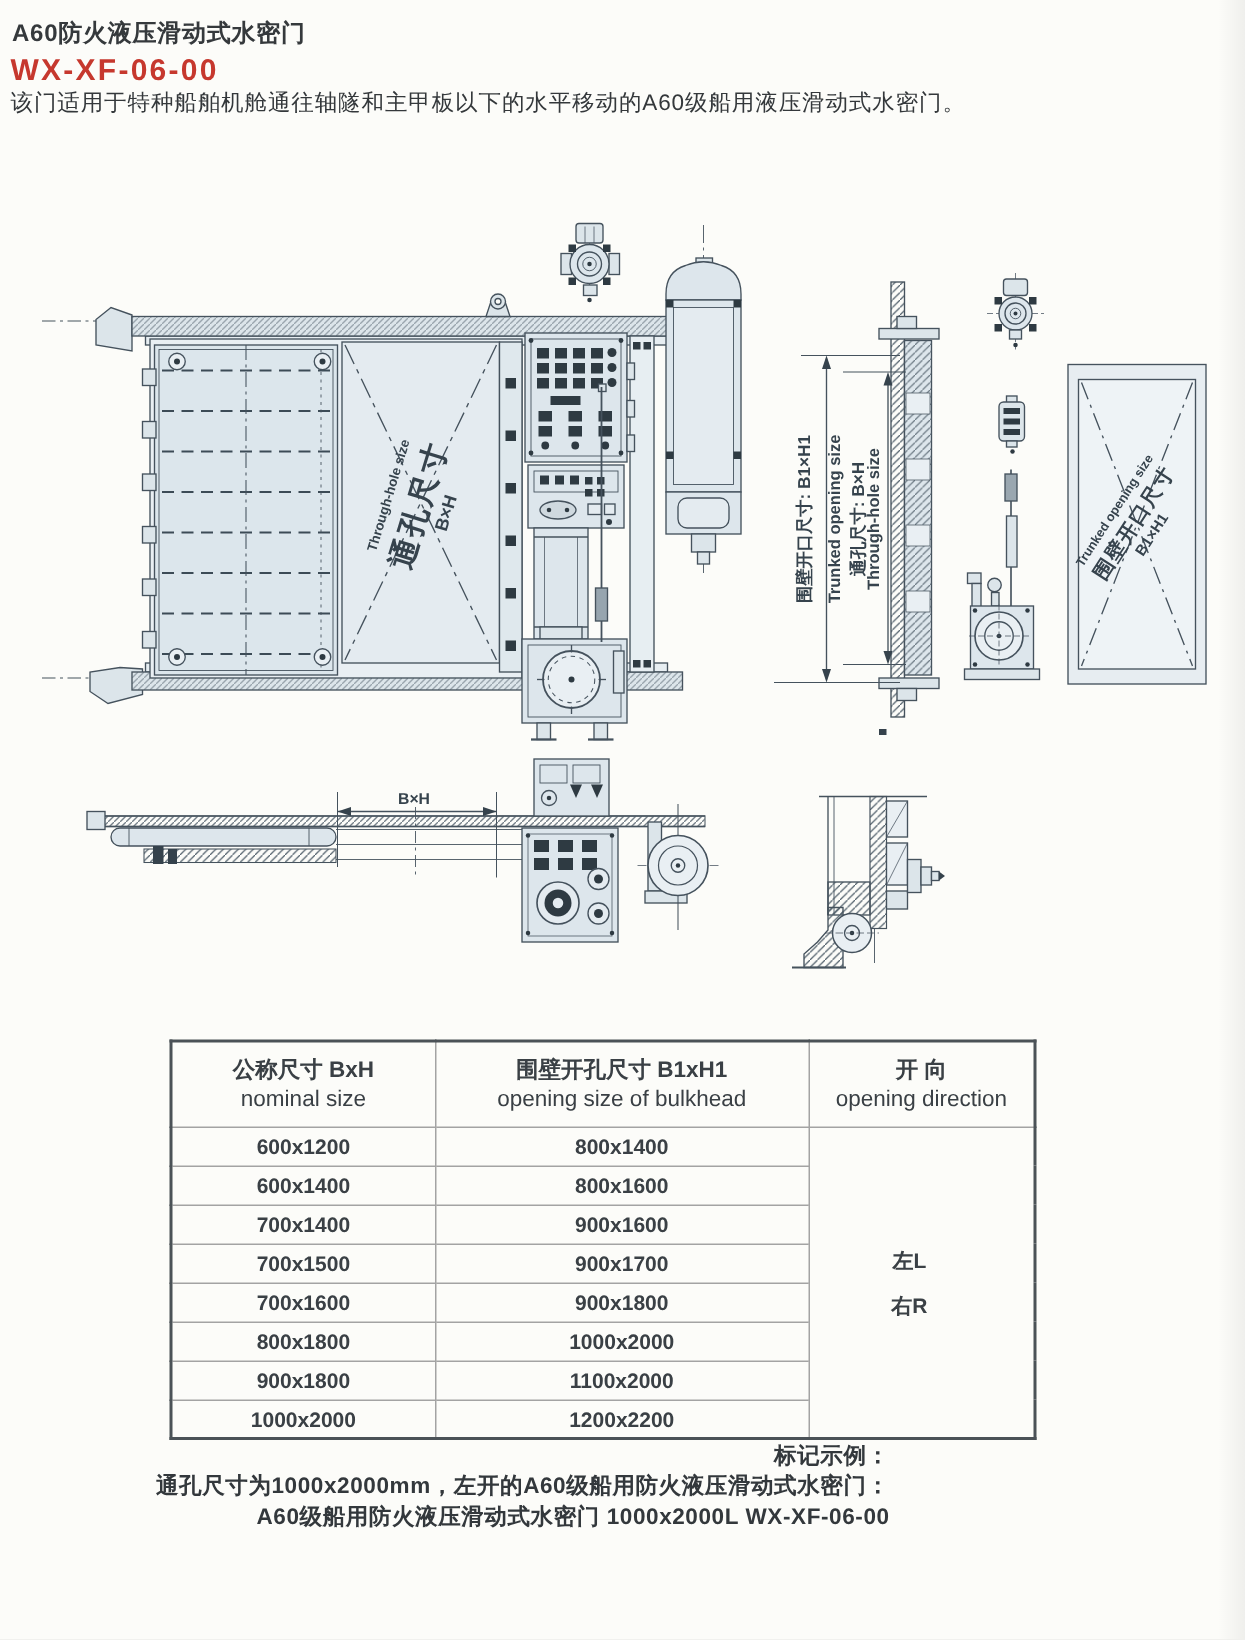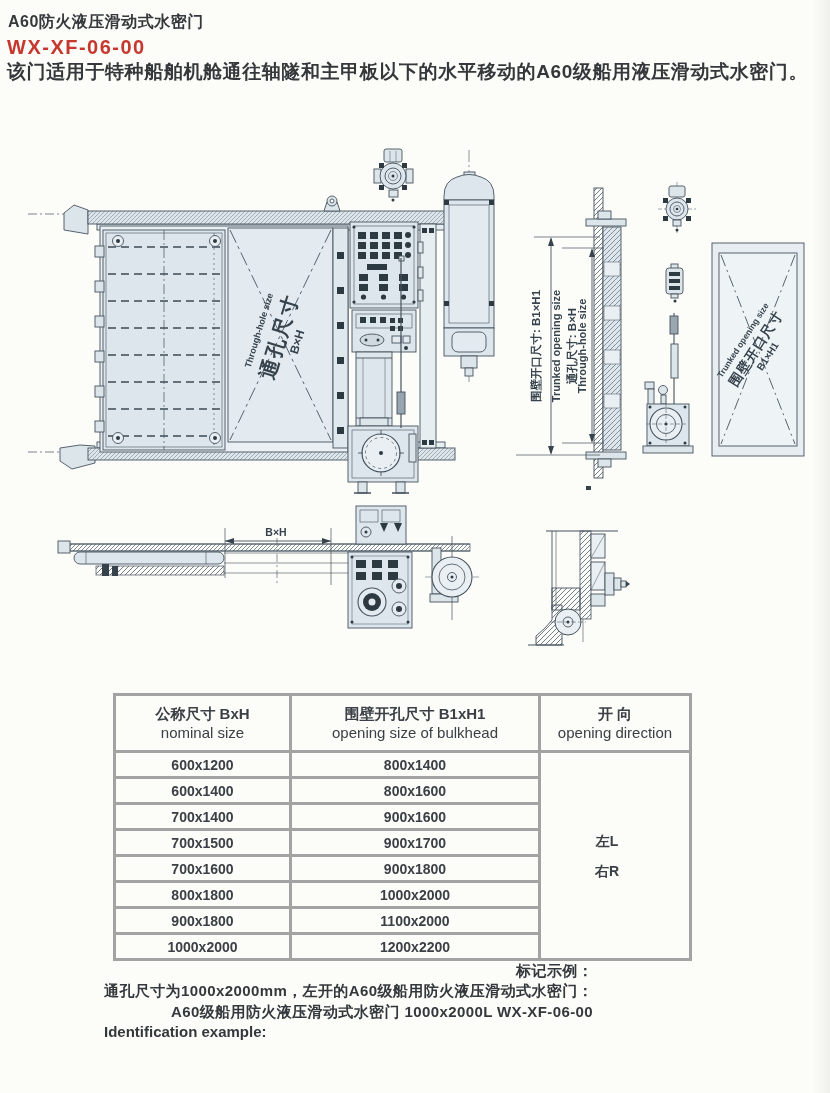--- a/index.html
+++ b/index.html
@@ -3,27 +3,27 @@
 <meta charset="utf-8">
 <style>
   html,body{margin:0;padding:0;background:#e9e9e6;}
   .page{position:relative;width:830px;height:1093px;margin:0 auto;background:#fcfcf9;
         font-family:"Liberation Sans","DejaVu Sans",sans-serif;color:#33383c;overflow:hidden;}
   .page::after{content:"";position:absolute;right:0;top:0;width:18px;height:100%;
         background:linear-gradient(to right,rgba(0,0,0,0),rgba(0,0,0,.05));pointer-events:none;}
   .title-cn{position:absolute;left:8px;top:12px;font-size:16px;font-weight:bold;color:#35393c;letter-spacing:.5px;}
   .title-en{position:absolute;left:188px;top:9px;font-size:20px;font-weight:bold;color:#35393c;letter-spacing:2px;}
   .model{position:absolute;left:7px;top:36px;font-size:20px;font-weight:bold;color:#c6382e;letter-spacing:1.5px;}
-  .intro{position:absolute;left:7px;top:59px;font-size:19px;font-weight:bold;color:#34383b;letter-spacing:.6px;}
+  .intro{position:absolute;left:7px;top:59px;font-size:15px;font-weight:normal;color:#34383b;letter-spacing:.6px;}
   .drawing{position:absolute;left:0;top:140px;}
   .drawing text{font-family:"Liberation Sans","DejaVu Sans",sans-serif;fill:#36434d;}
 
   table.size-table{position:absolute;left:113px;top:693px;border-collapse:collapse;table-layout:fixed;
         font-size:14px;color:#3a4045;}
-  .size-table th,.size-table td{border:3px solid #a3a3a3;text-align:center;padding:0;}
+  .size-table th,.size-table td{border:1px solid #a3a3a3;text-align:center;padding:0;}
   .size-table{border:2px solid #4b5257;}
   .size-table thead tr{height:57px;}
   .size-table tbody tr{height:26px;}
   .col1{width:176px;} .col2{width:249px;} .col3{width:151px;}
   .h-cn{display:block;font-size:15px;font-weight:bold;line-height:1.35;}
   .h-en{display:block;font-size:15px;font-weight:normal;line-height:1.2;}
   .size-table td{font-weight:600;font-size:14px;margin-left:12px;}
   td.dir-cell{vertical-align:middle;}
   .dir-cell div{font-weight:bold;line-height:30px;transform:translateX(-8px);}
 
@@ -509,16 +509,15 @@
         <td>1000x2000</td>
         <td>1200x2200</td>
       </tr>
     </tbody>
   </table>
 
   <div class="example">
     <div class="cn">标记示例：</div>
     <div class="cn">通孔尺寸为1000x2000mm，左开的A60级船用防火液压滑动式水密门：</div>
     <div class="cn">A60级船用防火液压滑动式水密门 1000x2000L  WX-XF-06-00</div>
-    <div>Identification example:</div>
   </div>
 
 </div>
 
 </body></html>

